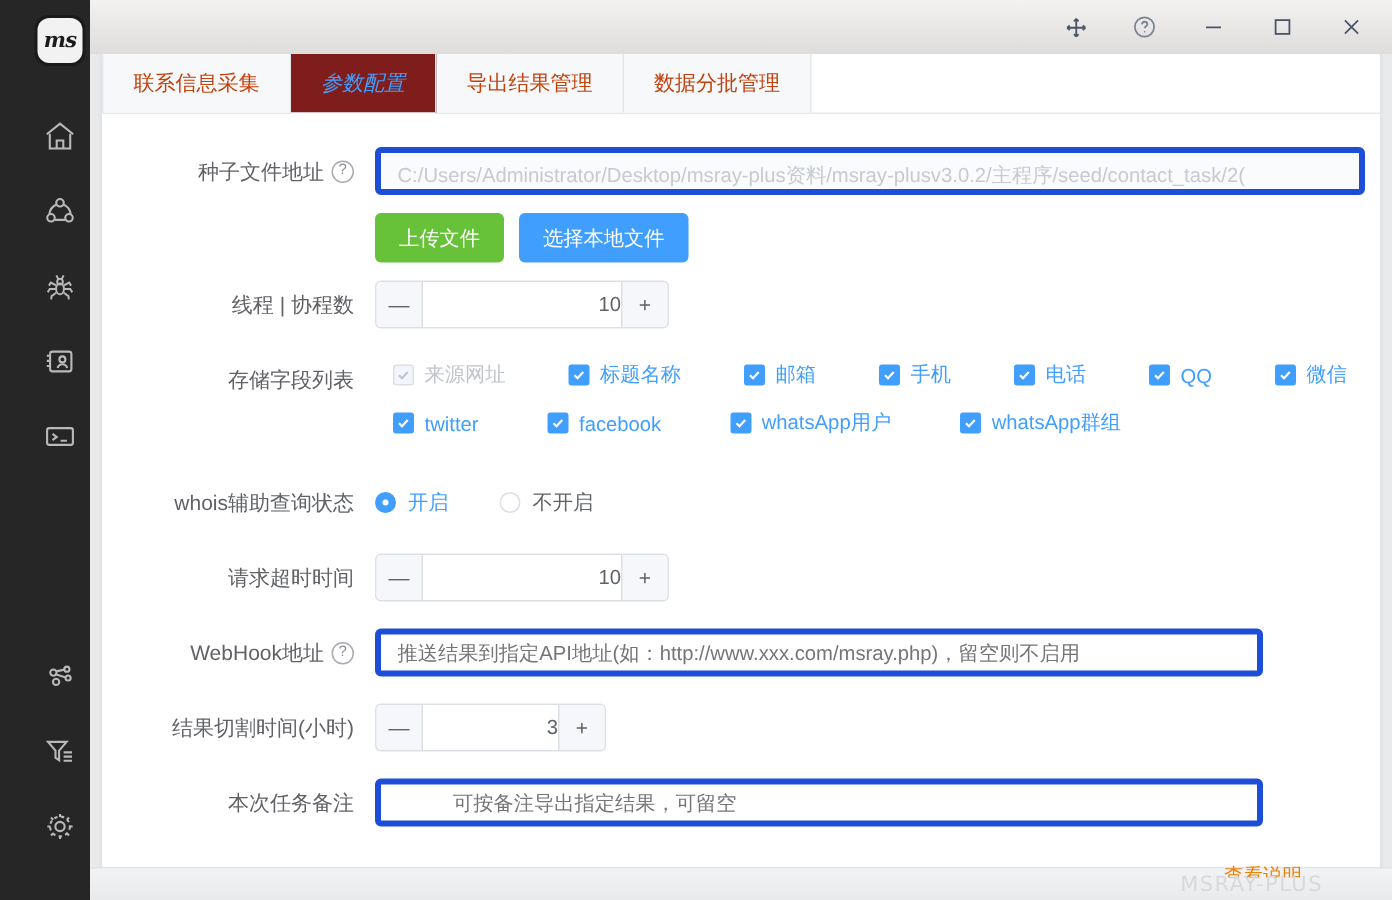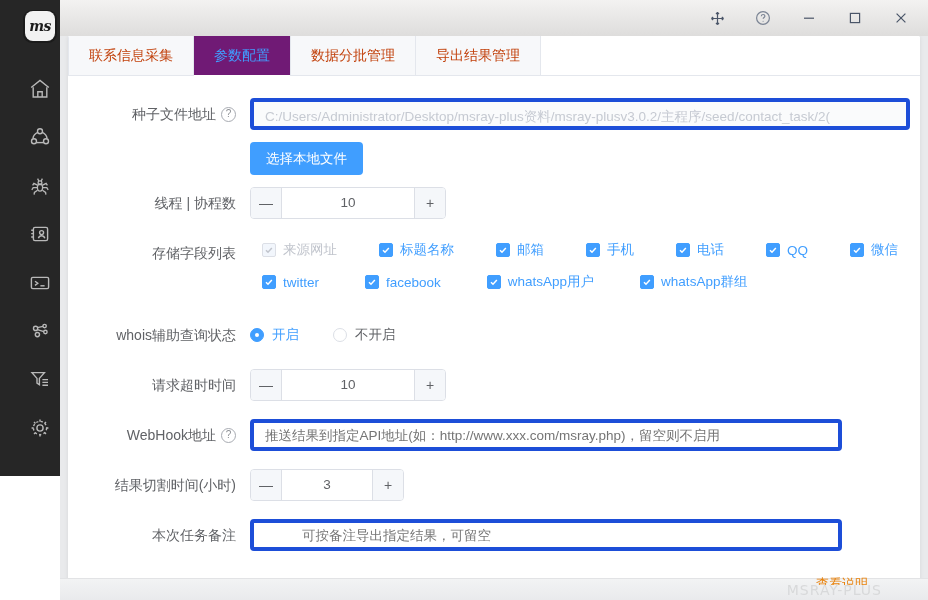--- a/index.html
+++ b/index.html
@@ -11,21 +11,21 @@
   }
   .app {
     position: relative;
     width: 928px; height: 600px;
     display: flex;
     background: #ffffff;
   }
 
   
   .sidebar {
-    width: 60px; height: 476px;
+    width: 60px; height: 600px;
     background: #262626;
     display: flex;
     flex-direction: column;
     align-items: center;
     flex: 0 0 60px;
     padding-left: 20px;
   }
   .logo {
     width: 34px; height: 34px;
     margin-top: 10px; margin-bottom: 22px;
@@ -110,23 +110,24 @@
     color: #c2410c;
     background: #f7f8fa;
     border: 1px solid #e4e7ed;
     border-bottom: none;
     border-left: none;
     cursor: pointer;
     white-space: nowrap;
   }
   .tab:first-child { border-left: 1px solid #e4e7ed; }
   .tab.active {
-    background: #701a75;
+    background: #7f1d1d;
     color: #409eff;
     position: relative;
+    font-style: italic;
   }
   .tab.active:after {
     content: ""; position: absolute;
     left: 0; right: 0; bottom: -1px; height: 1px;
     background: #ffffff;
   }
 
   
   .form {
     padding: 22px 0 0 0;
@@ -215,21 +216,21 @@
     background: #f5f7fa;
     display: flex; align-items: center; justify-content: center;
     color: #606266; font-size: 14px;
     cursor: pointer;
     user-select: none;
   }
   .stepper .sbtn.minus { border-right: 1px solid #dcdfe6; }
   .stepper .sbtn.plus  { border-left: 1px solid #dcdfe6; }
   .stepper .sval {
     width: 132px;
-    text-align: center;
+    text-align: right;
     font-size: 13.5px;
     color: #606266;
     line-height: 30px;
   }
   .stepper.small .sval { width: 90px; }
 
   
   .cb-wrap { display: flex; flex-wrap: wrap; align-items: center; max-width: 700px; }
   .cb {
     display: inline-flex;
@@ -455,34 +456,35 @@
         </span>
       </div>
     </div>
 
     <div class="body-wrap">
       <div class="card">
 
         <div class="tabs">
           <div class="tab">联系信息采集</div>
           <div class="tab active">参数配置</div>
+          <div class="tab">导出结果管理</div>
           <div class="tab">数据分批管理</div>
-          <div class="tab">导出结果管理</div>
         </div>
 
         <div class="form">
 
           <div class="row tight">
             <div class="label">
               <span>种子文件地址</span>
               <span class="help-circle">?</span>
             </div>
             <div class="field">
               <div class="input seed">C:/Users/Administrator/Desktop/msray-plus资料/msray-plusv3.0.2/主程序/seed/contact_task/2(</div>
               <div class="btn-row">
+                <button class="btn green">上传文件</button>
                 <button class="btn blue">选择本地文件</button>
               </div>
             </div>
           </div>
 
           <div class="row">
             <div class="label">线程 | 协程数</div>
             <div class="field">
               <div class="stepper">
                 <div class="sbtn minus">—</div>

